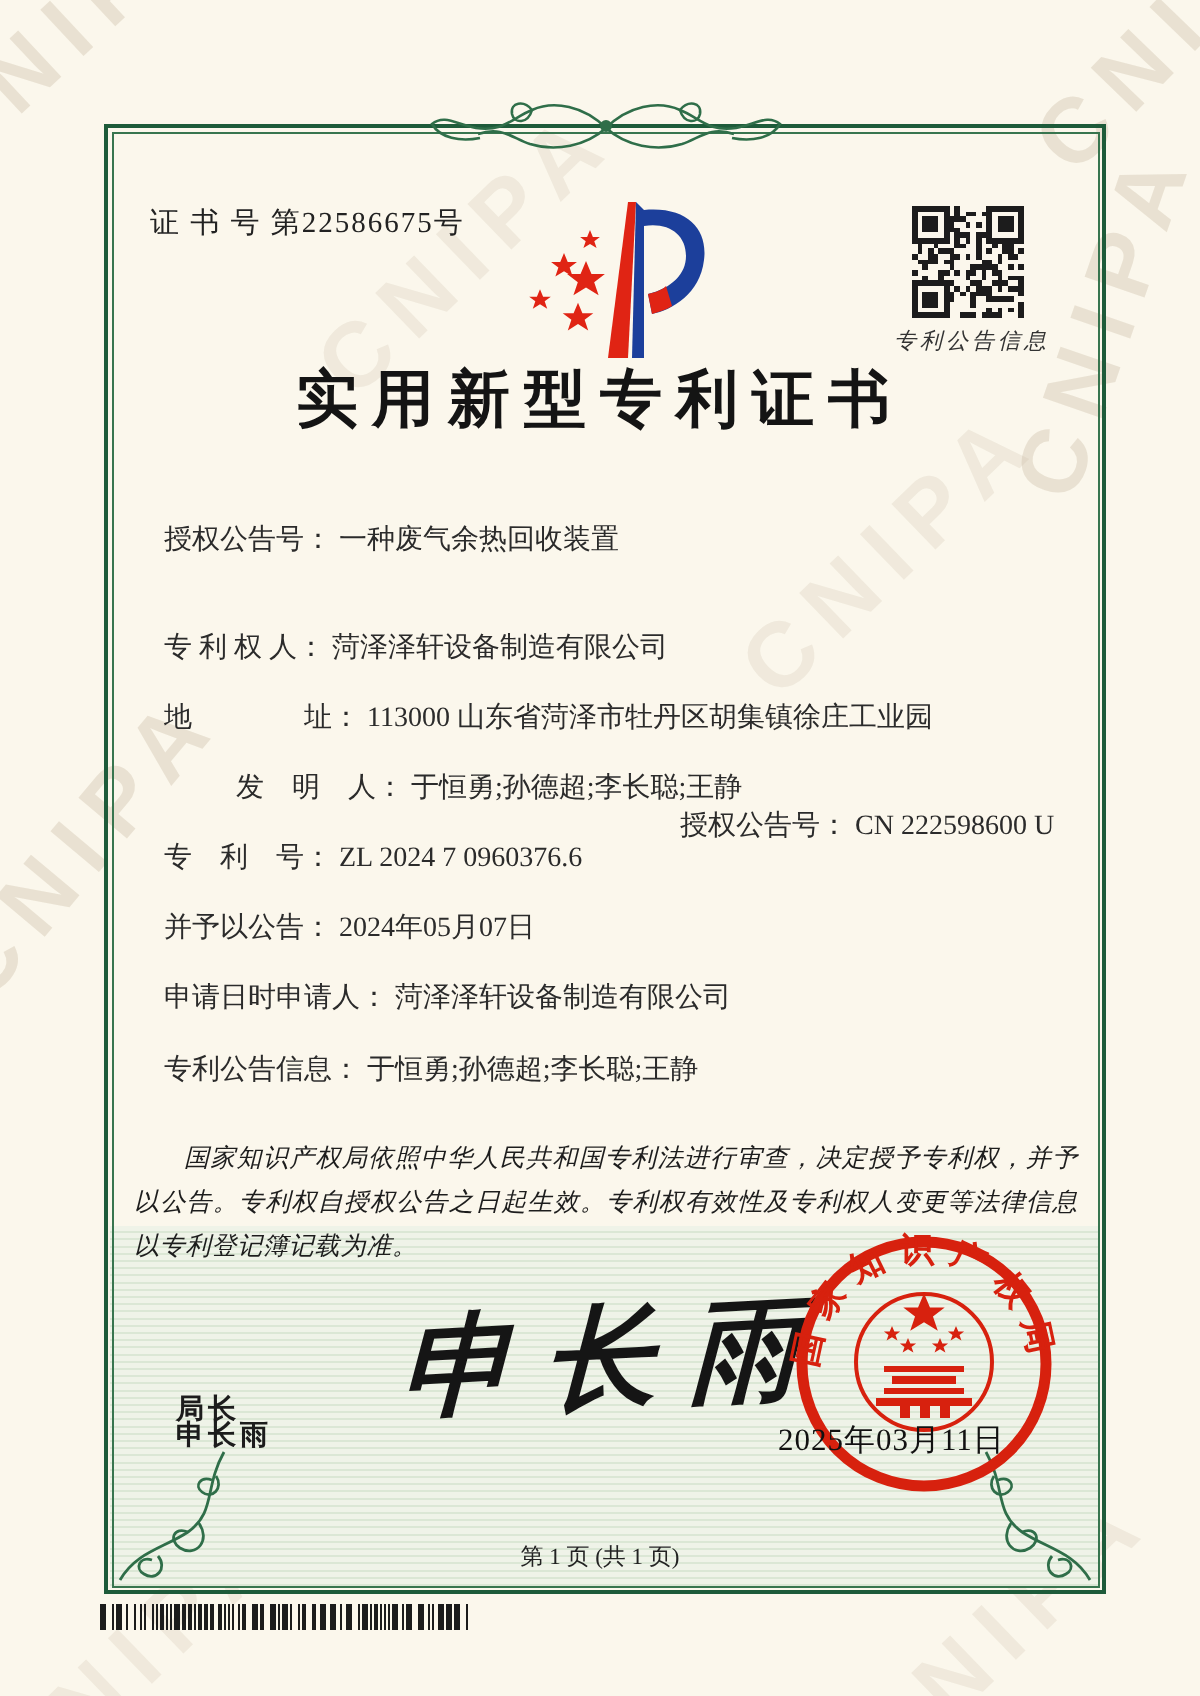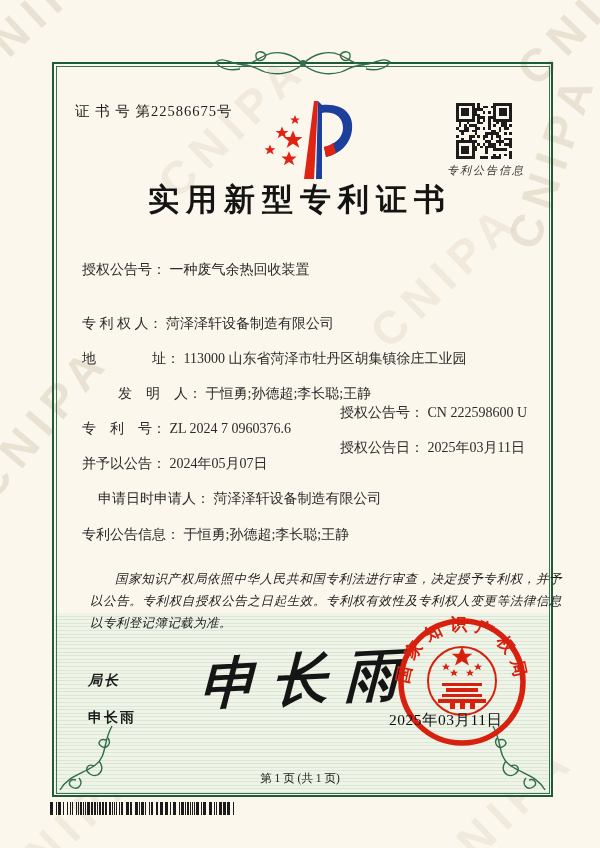--- a/index.html
+++ b/index.html
@@ -46,31 +46,31 @@
   .title{
     position:absolute;left:0;top:179px;width:100%;text-align:center;z-index:2;
     font-size:31px;font-weight:bold;letter-spacing:7px;color:#141414;
   }
   
   .row{position:absolute;left:75px;width:475px;font-size:14px;z-index:2;white-space:pre;color:#2b2b2b;}
   .row .lab{display:inline-block;white-space:pre;}
   .row .val{white-space:pre;}
   .row .col2{position:absolute;left:265px;top:0;white-space:pre;text-align:right;}
   .r0{top:245px;} .r1{top:299px;} .r2{top:334px;} .r3{top:369px;margin-left:36px;}
-  .r4{top:404px;} .r5{top:439px;} .r6{top:474px;margin-left:16px;} .r7{top:510px;}
+  .r4{top:404px;} .r5{top:439px;} .r6{top:474px;} .r7{top:510px;}
   
   .legal{
     position:absolute;left:67px;top:568px;width:472px;z-index:2;
     font-size:12.5px;line-height:22px;text-indent:2em;text-align:justify;
-    font-style:italic;color:#1d1d1d;letter-spacing:0.4px;margin-left:23px;
+    font-style:italic;color:#1d1d1d;letter-spacing:0.4px;
   }
   
   .signer{position:absolute;left:88px;z-index:2;font-family:"Liberation Sans","DejaVu Sans",sans-serif;
     font-size:14px;font-weight:bold;color:#1c1c1c;letter-spacing:2px;}
-  .signer.t{top:672px;font-style:italic;} .signer.n{top:709px;}
+  .signer.t{top:696px;} .signer.n{top:709px;}
   .signature{
     position:absolute;left:200px;top:642px;z-index:2;color:#151515;
     font-size:56px;font-weight:600;font-style:italic;letter-spacing:16px;
     transform:rotate(-3deg) skewX(-4deg);white-space:nowrap;
   }
   
   .seal{position:absolute;left:392px;top:615px;z-index:3;}
   .seal-date{position:absolute;left:389px;top:710px;z-index:4;font-size:15.5px;
     color:#111;letter-spacing:0.5px;white-space:nowrap;}
   
@@ -606,21 +606,20 @@
 </div>
 <div class="row r3">
   <span class="lab">发　明　人： </span><span class="val">于恒勇;孙德超;李长聪;王静</span>
 </div>
 <div class="row r4">
   <span class="lab">专　利　号： </span><span class="val">ZL 2024 7 0960376.6</span>
   <span class="col2"><span class="lab">授权公告号： </span><span class="val">CN 222598600 U</span></span>
 </div>
 <div class="row r5">
   <span class="lab">并予以公告： </span><span class="val">2024年05月07日</span>
-  <span class="col2"><span class="lab">授权公告日： </span><span class="val">2025年03月11日</span></span>
 </div>
 <div class="row r6">
   <span class="lab">申请日时申请人： </span><span class="val">菏泽泽轩设备制造有限公司</span>
 </div>
 <div class="row r7">
   <span class="lab">专利公告信息： </span><span class="val">于恒勇;孙德超;李长聪;王静</span>
 </div>
 
 <div class="legal">国家知识产权局依照中华人民共和国专利法进行审查，决定授予专利权，并予以公告。专利权自授权公告之日起生效。专利权有效性及专利权人变更等法律信息以专利登记簿记载为准。</div>
 

